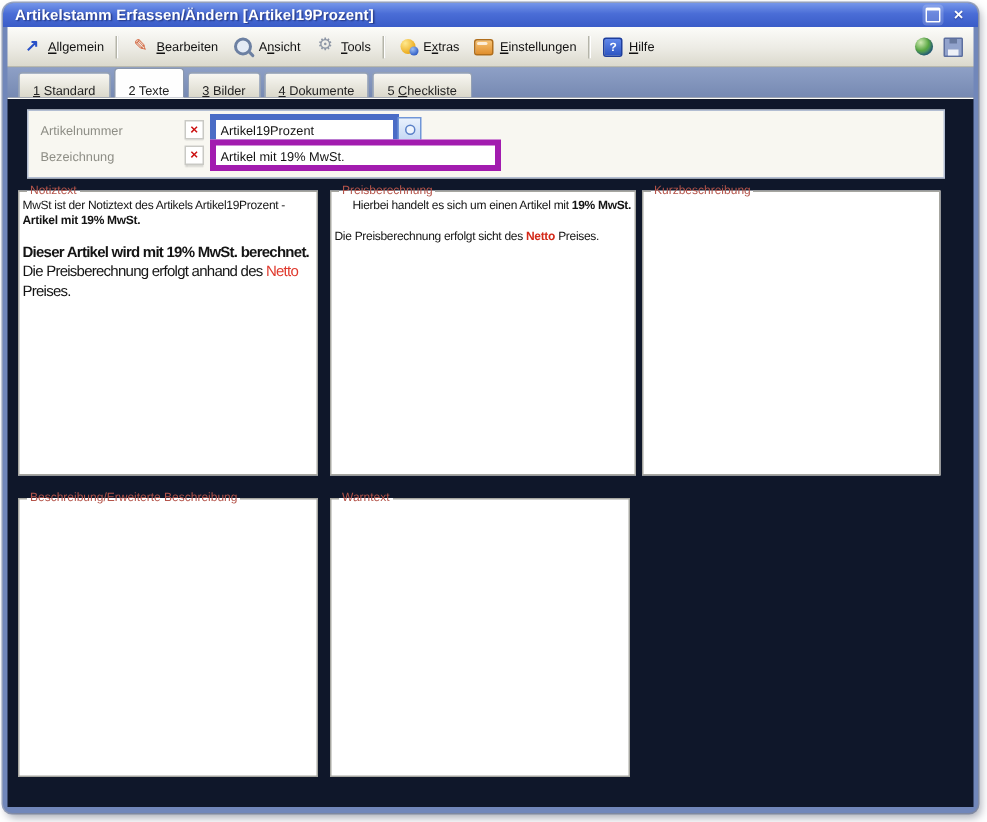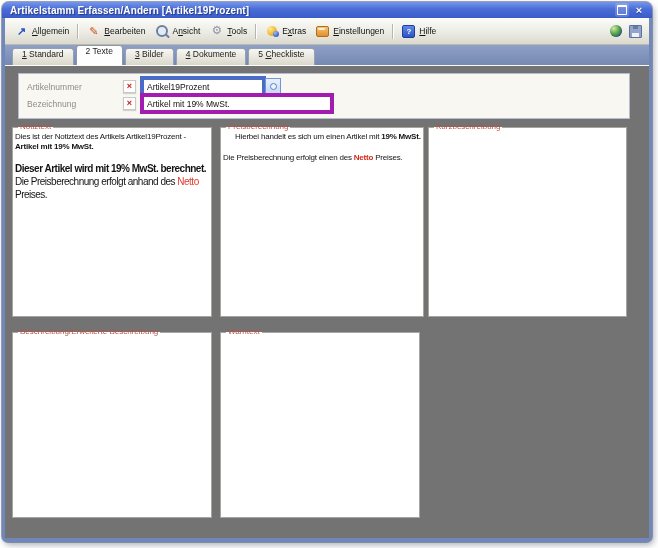--- a/index.html
+++ b/index.html
@@ -35,26 +35,26 @@
   .i-settings{width:11px;height:9px;border-radius:2px;background:linear-gradient(180deg,#f7c475,#e08f2e);border:1px solid #b06e1c;position:relative;}
   .i-settings::after{content:"";position:absolute;left:1px;top:1px;width:7px;height:2px;background:rgba(255,255,255,.75);border-radius:1px;}
   .i-help{width:11px;height:11px;border-radius:2px;background:linear-gradient(180deg,#6188ea,#2d55c2);border:1px solid #1e3e9c;color:#fff;font-size:8px;font-weight:bold;display:inline-flex;align-items:center;justify-content:center;}
   .i-globe{width:12px;height:12px;border-radius:50%;background:radial-gradient(circle at 32% 28%,#cfeab2,#5aa843 45%,#2e6fae 92%);box-shadow:inset -1px -1px 2px rgba(0,30,80,.45);}
   .i-save{width:11px;height:11px;background:#92a3cc;border:1px solid #5d6f9f;border-radius:1px;position:relative;}
   .i-save::before{content:"";position:absolute;top:0;left:3px;width:5px;height:3px;background:#68799f;}
   .i-save::after{content:"";position:absolute;bottom:0;left:2px;width:7px;height:4px;background:#eef1f8;}
   
   .tabstrip{height:20px;flex:none;margin:0 3px;background:linear-gradient(180deg,#8ea0c6,#7689b2);
             display:flex;align-items:flex-end;padding:0 0 0 7px;}
-  .tab{height:16px;display:flex;align-items:flex-start;padding:0 9px;margin-right:2px;font-size:8.5px;color:#222;
+  .tab{height:16px;display:flex;align-items:flex-end;padding:0 9px;margin-right:2px;font-size:8.5px;color:#222;
        background:linear-gradient(180deg,#f8f7f2,#dad8cb);border:1px solid #93a0b5;border-bottom:none;
        border-radius:3px 3px 0 0;white-space:nowrap;}
   .tab.active{height:19px;background:#fefefe;position:relative;z-index:2;border-color:#8a97ad;}
   
-  .content{flex:1;margin:0 3px 4px 3px;background:#737373;border-top:1px solid #fbfbf7;position:relative;overflow:hidden;}
+  .content{flex:1;margin:0 3px 4px 3px;background:#0f172a;border-top:1px solid #fbfbf7;position:relative;overflow:hidden;}
   
   .formpanel{position:absolute;left:13px;top:7px;width:610px;height:44px;background:#f8f7f1;
              border:1px solid #b2bdd2;}
   .frow{position:absolute;left:8px;display:flex;align-items:center;height:15px;}
   .frow .flabel{width:96px;font-size:8.5px;color:#8d8d85;}
   .i-redx{width:11px;height:11px;background:#fff;border:1px solid #c9c9c4;box-shadow:0 1px 1px rgba(0,0,0,.15);
           display:inline-flex;align-items:center;justify-content:center;color:#cc1111;font-size:9px;font-weight:bold;line-height:1;margin-right:4px;}
   .tinput{height:13px;border:4px solid #a21caf;background:#fff;font-size:8.5px;font-family:"Liberation Sans",sans-serif;
           padding:0 3px;color:#111;}
   .tinput.focus{border-color:#4a6cc6;}
@@ -172,35 +172,35 @@
         <div class="frow" style="top:22px;">
           <span class="flabel">Bezeichnung</span>
           <span class="i-redx">×</span>
           <input class="tinput" style="width: 180px;" value="Artikel mit 19% MwSt.">
         </div>
       </div>
 
       <fieldset class="groupbox" style="left:7px;top:57px;width:194px;height:190px;">
         <legend>Notiztext</legend>
         <div class="rt">
-            <div class="rt-line" style="font-size: 8px; letter-spacing: -0.2px;"><span>Dies ist der Notiztext des Artikels Artikel19Prozent -</span></div>
+            <div class="rt-line" style="font-size: 8px; letter-spacing: -0.2px;"><span>MwSt ist der Notiztext des Artikels Artikel19Prozent -</span></div>
             <div class="rt-line" style="font-size: 8px; letter-spacing: -0.2px;"><span style="font-weight: bold;">Artikel mit 19% MwSt.</span></div>
             <div class="rt-line" style="font-size: 7px; letter-spacing: -0.2px;">&nbsp;</div>
             <div class="rt-line" style="font-size: 10px; letter-spacing: -0.5px;"><span style="font-weight: bold;">Dieser Artikel wird mit 19% MwSt. berechnet.</span></div>
             <div class="rt-line" style="font-size: 10px; letter-spacing: -0.5px;"><span>Die Preisberechnung erfolgt anhand des </span><span style="color: rgb(224, 58, 46);">Netto</span></div>
             <div class="rt-line" style="font-size: 10px; letter-spacing: -0.5px;"><span>Preises.</span></div>
           </div>
       </fieldset>
 
       <fieldset class="groupbox" style="left:215px;top:57px;width:194px;height:190px;">
         <legend>Preisberechnung</legend>
         <div class="rt">
             <div class="rt-line" style="font-size: 8px; letter-spacing: -0.2px; padding-left: 12px;"><span>Hierbei handelt es sich um einen Artikel mit </span><span style="font-weight: bold;">19% MwSt.</span></div>
             <div class="rt-line" style="font-size: 8px; letter-spacing: -0.2px;">&nbsp;</div>
-            <div class="rt-line" style="font-size: 8px; letter-spacing: -0.2px;"><span>Die </span><span style="">Preisberechnung</span><span> erfolgt einen des </span><span style="font-weight: bold; color: rgb(212, 42, 26);">Netto</span><span> Preises.</span></div>
+            <div class="rt-line" style="font-size: 8px; letter-spacing: -0.2px;"><span>Die </span><span style="">Preisberechnung</span><span> erfolgt sicht des </span><span style="font-weight: bold; color: rgb(212, 42, 26);">Netto</span><span> Preises.</span></div>
           </div>
       </fieldset>
 
       <fieldset class="groupbox" style="left:423px;top:57px;width:193px;height:190px;">
         <legend>Kurzbeschreibung</legend>
         <div class="rt"></div>
       </fieldset>
 
       <fieldset class="groupbox" style="left:7px;top:262px;width:194px;height:186px;">
         <legend>Beschreibung/Erweiterte Beschreibung</legend>

